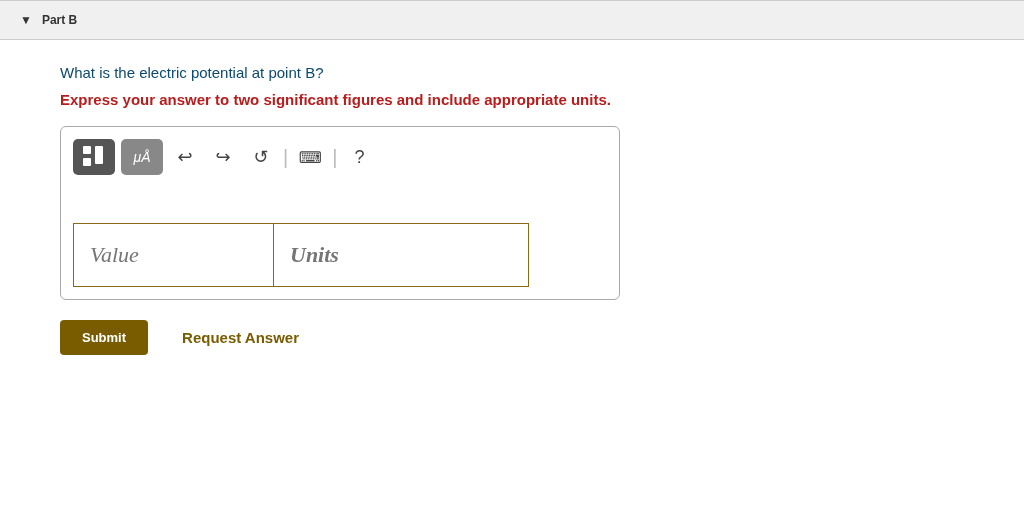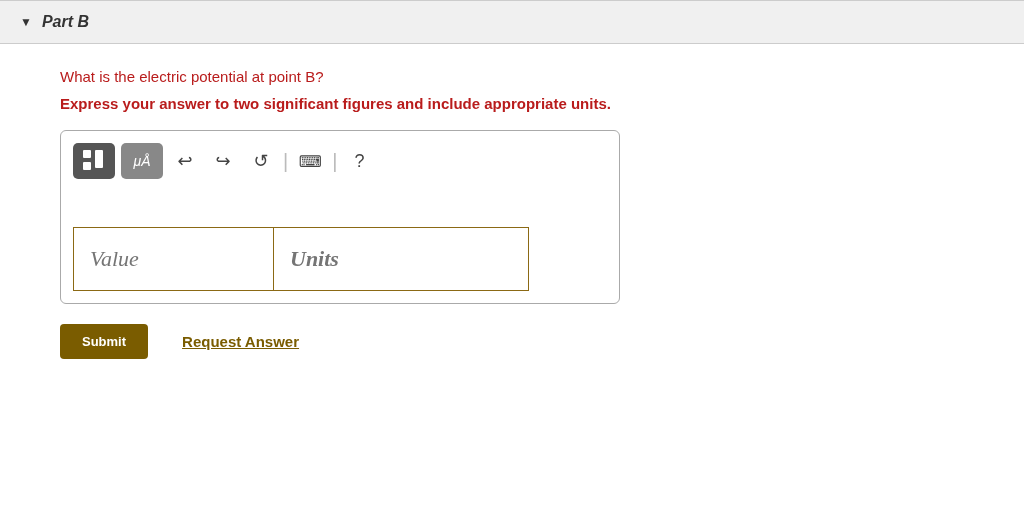--- a/index.html
+++ b/index.html
@@ -28,32 +28,31 @@
       padding: 12px 20px;
     }
 
     .chevron-icon {
       font-size: 12px;
       color: #333;
     }
 
     .part-title {
       font-weight: bold;
-      font-size: 16px;
-      font-style: italic;
+      font-size: 12px;
     }
 
     .content-area {
       padding: 24px 60px;
     }
 
     .question-text {
       font-size: 15px;
       margin-bottom: 10px;
-      color: #b91c1c;
+      color: #0c4a6e;
     }
 
     .instruction-text {
       font-size: 15px;
       font-weight: bold;
       margin-bottom: 18px;
       color: #b91c1c;
     }
 
     .answer-box {
@@ -181,21 +180,20 @@
       padding: 10px 22px;
       font-size: 13px;
       font-weight: bold;
       cursor: pointer;
     }
 
     .request-link {
       color: #7A5C00;
       font-size: 15px;
       font-weight: bold;
-      text-decoration: underline;
       cursor: pointer;
       background: none;
       border: none;
       padding-left: 16px;
     }
   </style>
 </head>
 <body>
 
 <div class="page-container">

